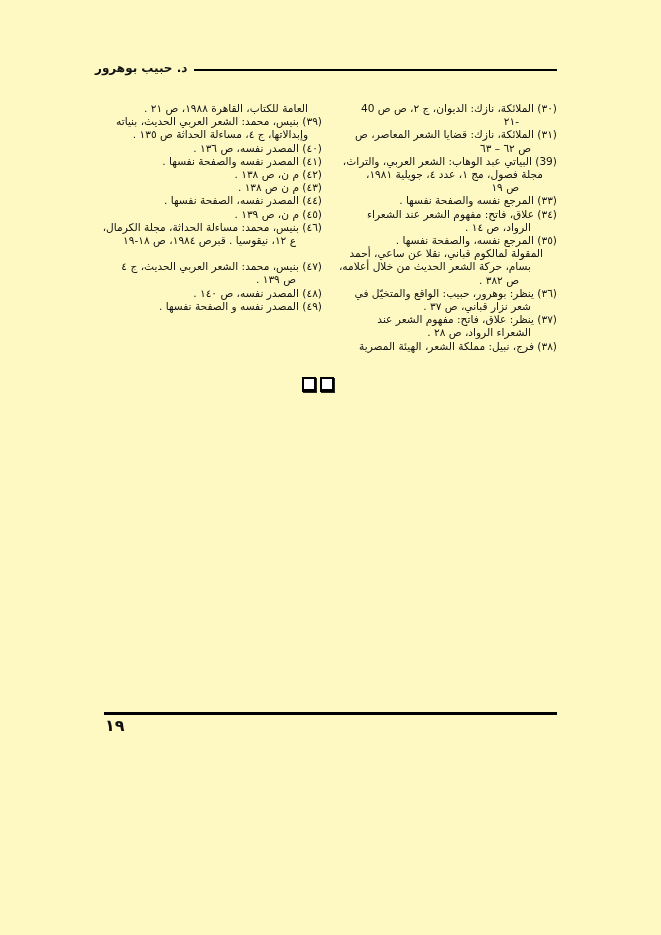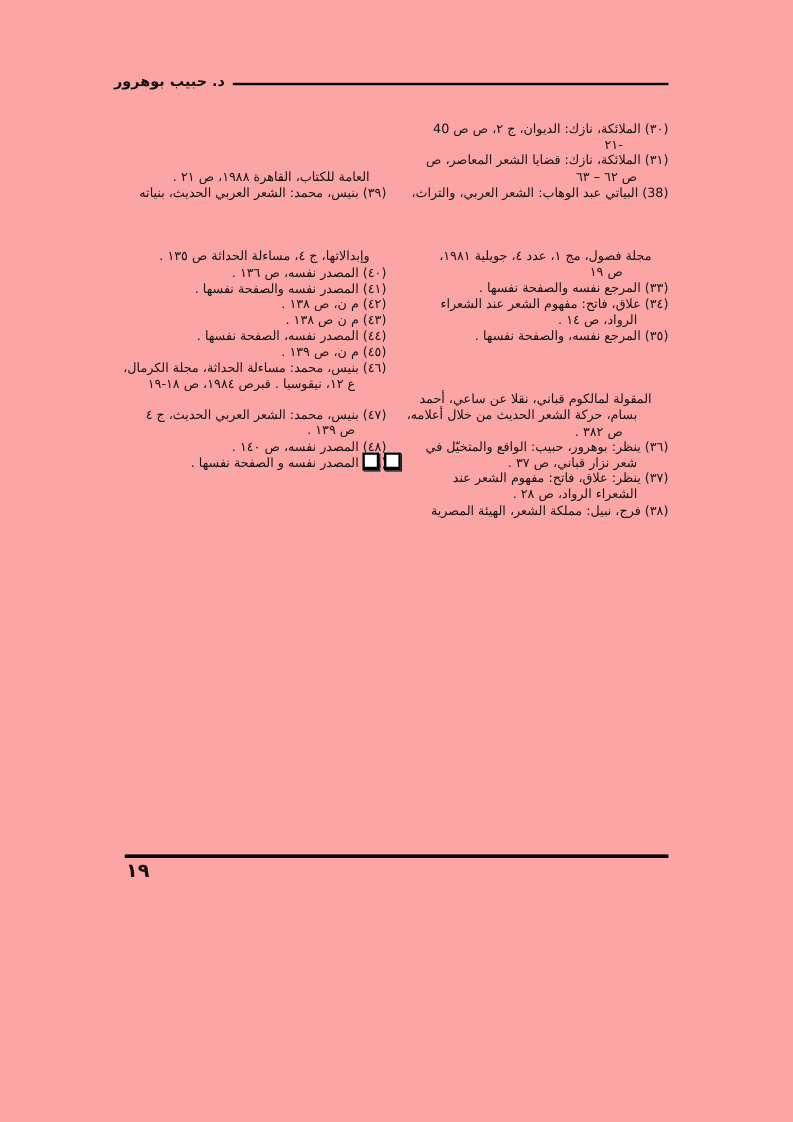--- a/index.html
+++ b/index.html
@@ -1,20 +1,20 @@
 <!DOCTYPE html>
 <html lang="ar"><head>
 <meta charset="utf-8">
 <style>
   html,body{margin:0;padding:0;background:#e8e8e8;}
   .page{
     position:relative;
     width:661px;height:935px;
     margin:0 auto;
-    background:#fca5a5;
+    background:#fef9c3;
     font-family:"DejaVu Sans", sans-serif;
     color:#121212;
     overflow:hidden;
     box-shadow:0 0 4px rgba(0,0,0,.25);
   }
   
   .header{
     position:absolute;left:95px;right:104px;top:61px;
     display:flex;align-items:center;gap:7px;direction:ltr;
   }
@@ -26,21 +26,21 @@
   
   .col{
     position:absolute;top:102px;
     font-size:10.6px;line-height:13.2px;
     direction:rtl;
   }
   .col-right{right:104px;width:224px;}
   .col-left{left:78px;width:244px;}
   .fn-line{text-align:right;white-space:nowrap;}
   .indent-0{padding-right:0;}
-  .indent-1{padding-right:14px;margin-top:40px;}
+  .indent-1{padding-right:14px;}
   .indent-2{padding-right:26px;}
   .indent-3{padding-right:38px;}
   .gap-before{margin-top:13px;}
   
   .endmark{
     position:absolute;top:377px;left:78px;right:104px;
     display:flex;justify-content:center;gap:4px;
   }
   .square{
     width:10px;height:10px;background:#fff;
@@ -65,21 +65,21 @@
   <div class="header">
     <span class="author">د. حبيب بوهرور</span>
     <span class="header-rule"></span>
   </div>
 
   <div class="col col-right">
       <div class="fn-line indent-0">(٣٠) الملائكة، نازك: الديوان، ج ٢، ص ص 40</div>
       <div class="fn-line indent-3">-٢١</div>
       <div class="fn-line indent-0">(٣١) الملائكة، نازك: قضايا الشعر المعاصر، ص</div>
       <div class="fn-line indent-2">ص ٦٢ – ٦٣</div>
-      <div class="fn-line indent-0">(38) البياتي عبد الوهاب: الشعر العربي، والتراث،</div>
+      <div class="fn-line indent-0">(39) البياتي عبد الوهاب: الشعر العربي، والتراث،</div>
       <div class="fn-line indent-1">مجلة فصول، مج ١، عدد ٤، جويلية ١٩٨١،</div>
       <div class="fn-line indent-3">ص ١٩</div>
       <div class="fn-line indent-0">(٣٣) المرجع نفسه والصفحة نفسها .</div>
       <div class="fn-line indent-0">(٣٤) علاق، فاتح: مفهوم الشعر عند الشعراء</div>
       <div class="fn-line indent-2">الرواد، ص ١٤ .</div>
       <div class="fn-line indent-0">(٣٥) المرجع نفسه، والصفحة نفسها .</div>
       <div class="fn-line indent-1">المقولة لمالكوم قباني، نقلا عن ساعي، أحمد</div>
       <div class="fn-line indent-2">بسام، حركة الشعر الحديث من خلال أعلامه،</div>
       <div class="fn-line indent-3">ص ٣٨٢ .</div>
       <div class="fn-line indent-0">(٣٦) ينظر: بوهرور، حبيب: الواقع والمتخيّل في</div>

